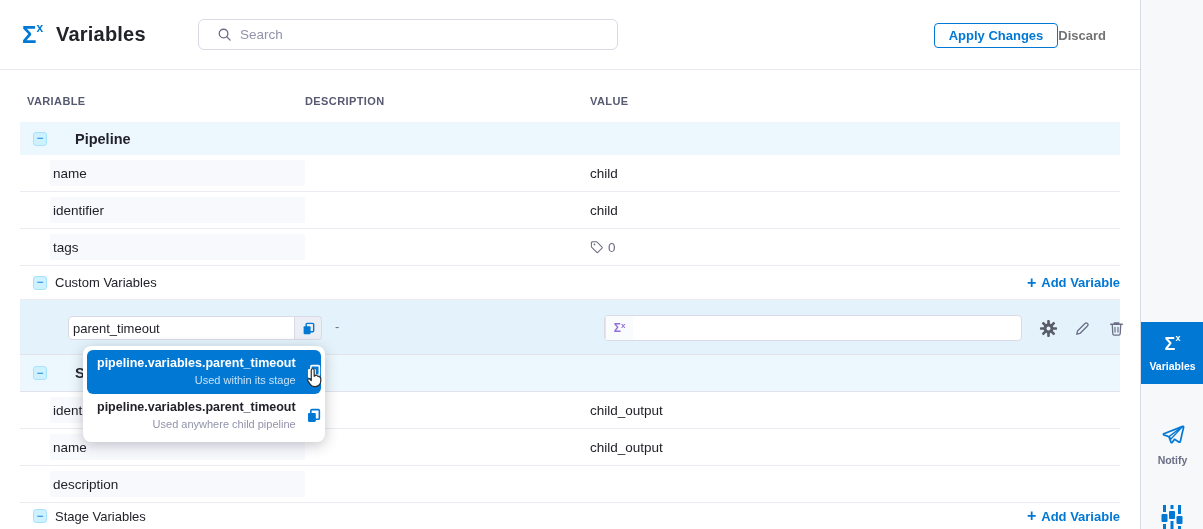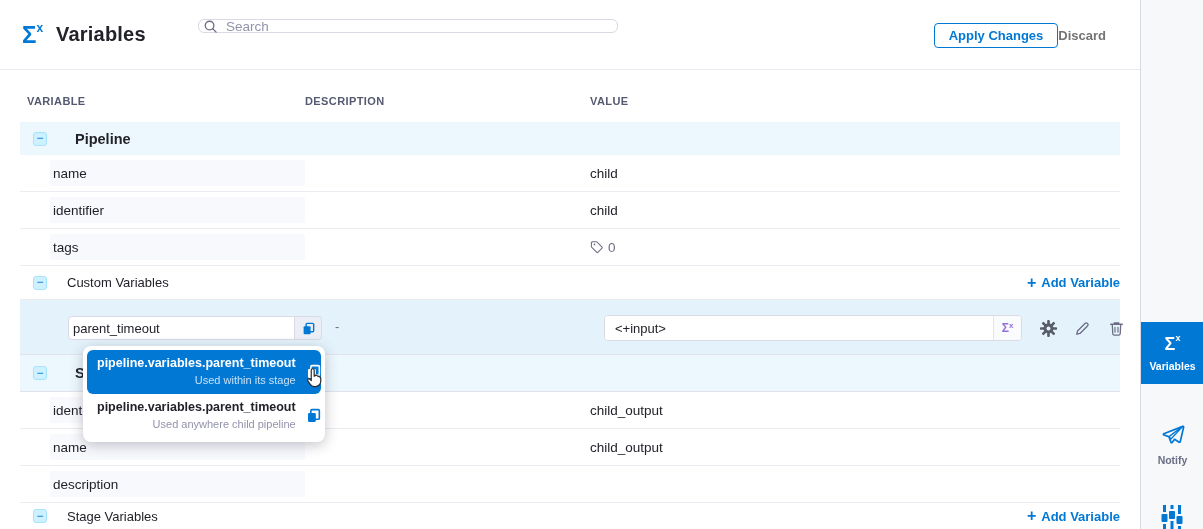--- a/index.html
+++ b/index.html
@@ -8,22 +8,22 @@
     font-family:"Liberation Sans","DejaVu Sans",sans-serif;
     background:#fff; color:#22222a; position:relative;
   }
   .main { position:absolute; left:0; top:0; width:1140px; height:529px; background:#fff; }
 
   
   .hdr { height:70px; border-bottom:1px solid #e8e9f0; display:flex; align-items:center; position:relative; }
   .logo-sigma { margin-left:22px; font-weight:bold; color:#0278d5; font-size:24px; line-height:1; }
   .logo-sigma sup { font-size:12px; font-weight:bold; position:relative; top:-2px; left:0px; }
   .hdr-title { font-size:20px; font-weight:bold; margin-left:13px; letter-spacing:.2px; }
-  .search-box { position:absolute; left:198px; top:19px; width:420px; height:14px;
-    border:1px solid #d9dae5; border-radius:6px; background:#fff; display:flex; align-items:center; padding:0 4px; }
+  .search-box { position:absolute; left:198px; top:19px; width:420px; height:31px;
+    border:1px solid #d9dae5; border-radius:6px; background:#fff; display:flex; align-items:center; padding:0 18px; }
   .search-box svg { flex:0 0 auto; }
   .search-box input { border:none; outline:none; flex:1; margin-left:8px; font-size:13.5px; color:#22222a;
     font-family:inherit; background:transparent; }
   .search-box input::placeholder { color:#9293ab; }
   .hdr-actions { position:absolute; right:34px; top:0; height:70px; display:flex; align-items:center; }
   .btn-outline { border:1px solid #0278d5; color:#0278d5; background:#fff; border-radius:4px;
     height:25px; padding:0 14px; font-size:13px; font-weight:bold; font-family:inherit; cursor:pointer; }
   .link-discard { color:#737373; font-size:13px; font-weight:bold; text-decoration:none; cursor:pointer; }
 
   
@@ -37,21 +37,21 @@
   .row-section { height:33px; background:#edf8fe; }
   .row-simple { height:37px; border-bottom:1px solid #ebebf1; }
   .row-sub { height:34px; border-bottom:1px solid #ebebf1; background:#fff; }
   .row-bottom { height:26px; border-bottom:none; }
 
   .cell-var { display:flex; align-items:center; padding-left:13px; }
   .minus-box { width:14px; height:14px; border-radius:3px; background:#cdf1ff; border:1px solid #a7e4fb;
     color:#0278d5; font-size:12px; line-height:11px; display:flex; align-items:center; justify-content:center;
     cursor:pointer; flex:0 0 auto; }
   .section-label { font-size:14.5px; font-weight:bold; margin-left:28px; }
-  .sub-label { font-size:13px; font-weight:500; margin-left:20px;text-align:right; }
+  .sub-label { font-size:13px; font-weight:500; margin-left:8px;text-align:right; }
   .label-bar { margin-left:17px; width:264px; height:26px; background:#f8f9fd; border-radius:2px;
     display:flex; align-items:center; padding-left:3px; font-size:13.5px; color:#22222a; }
   .cell-val { padding-left:5px; font-size:13.5px; display:flex; align-items:center; }
   .tag-val { color:#6b6d85; display:flex; align-items:center; gap:4px; }
   .add-var { grid-column:2 / 4; justify-self:end; display:flex; align-items:center; gap:5px;
     color:#0278d5; font-size:13px; font-weight:bold; cursor:pointer; padding-right:0; }
   .add-var .plus { font-size:16px; font-weight:bold; line-height:1; }
 
   
   .row-edit { position:relative; height:55px; background:#e4f3fb; border-bottom:1px solid #e2e3ea; }
@@ -183,21 +183,20 @@
     <div class="row-edit">
       <input class="name-input" value="parent_timeout" style="">
       <span class="copy-btn">
         <svg width="15" height="15" viewBox="0 0 16 16">
             <rect x="5.5" y="2.5" width="8" height="9" rx="1" fill="none" stroke="currentColor" stroke-width="1.5"></rect>
             <rect x="2.8" y="5.6" width="7.4" height="8.4" rx="1" fill="currentColor"></rect>
           </svg>
       </span>
       <span class="dash">-</span>
       <div class="value-wrap">
-        <input value="&lt;+input&gt;" style="">
         <span class="sigma-btn">
             <span>Σ</span>
             <sup>x</sup>
           </span>
       </div>
       <div class="row-actions">
         <span class="ic">
           <svg width="19" height="19" viewBox="0 0 20 20">
               <g fill="#585d69">
                 <rect x="8.6" y="1" width="2.8" height="18" rx="1"></rect>

